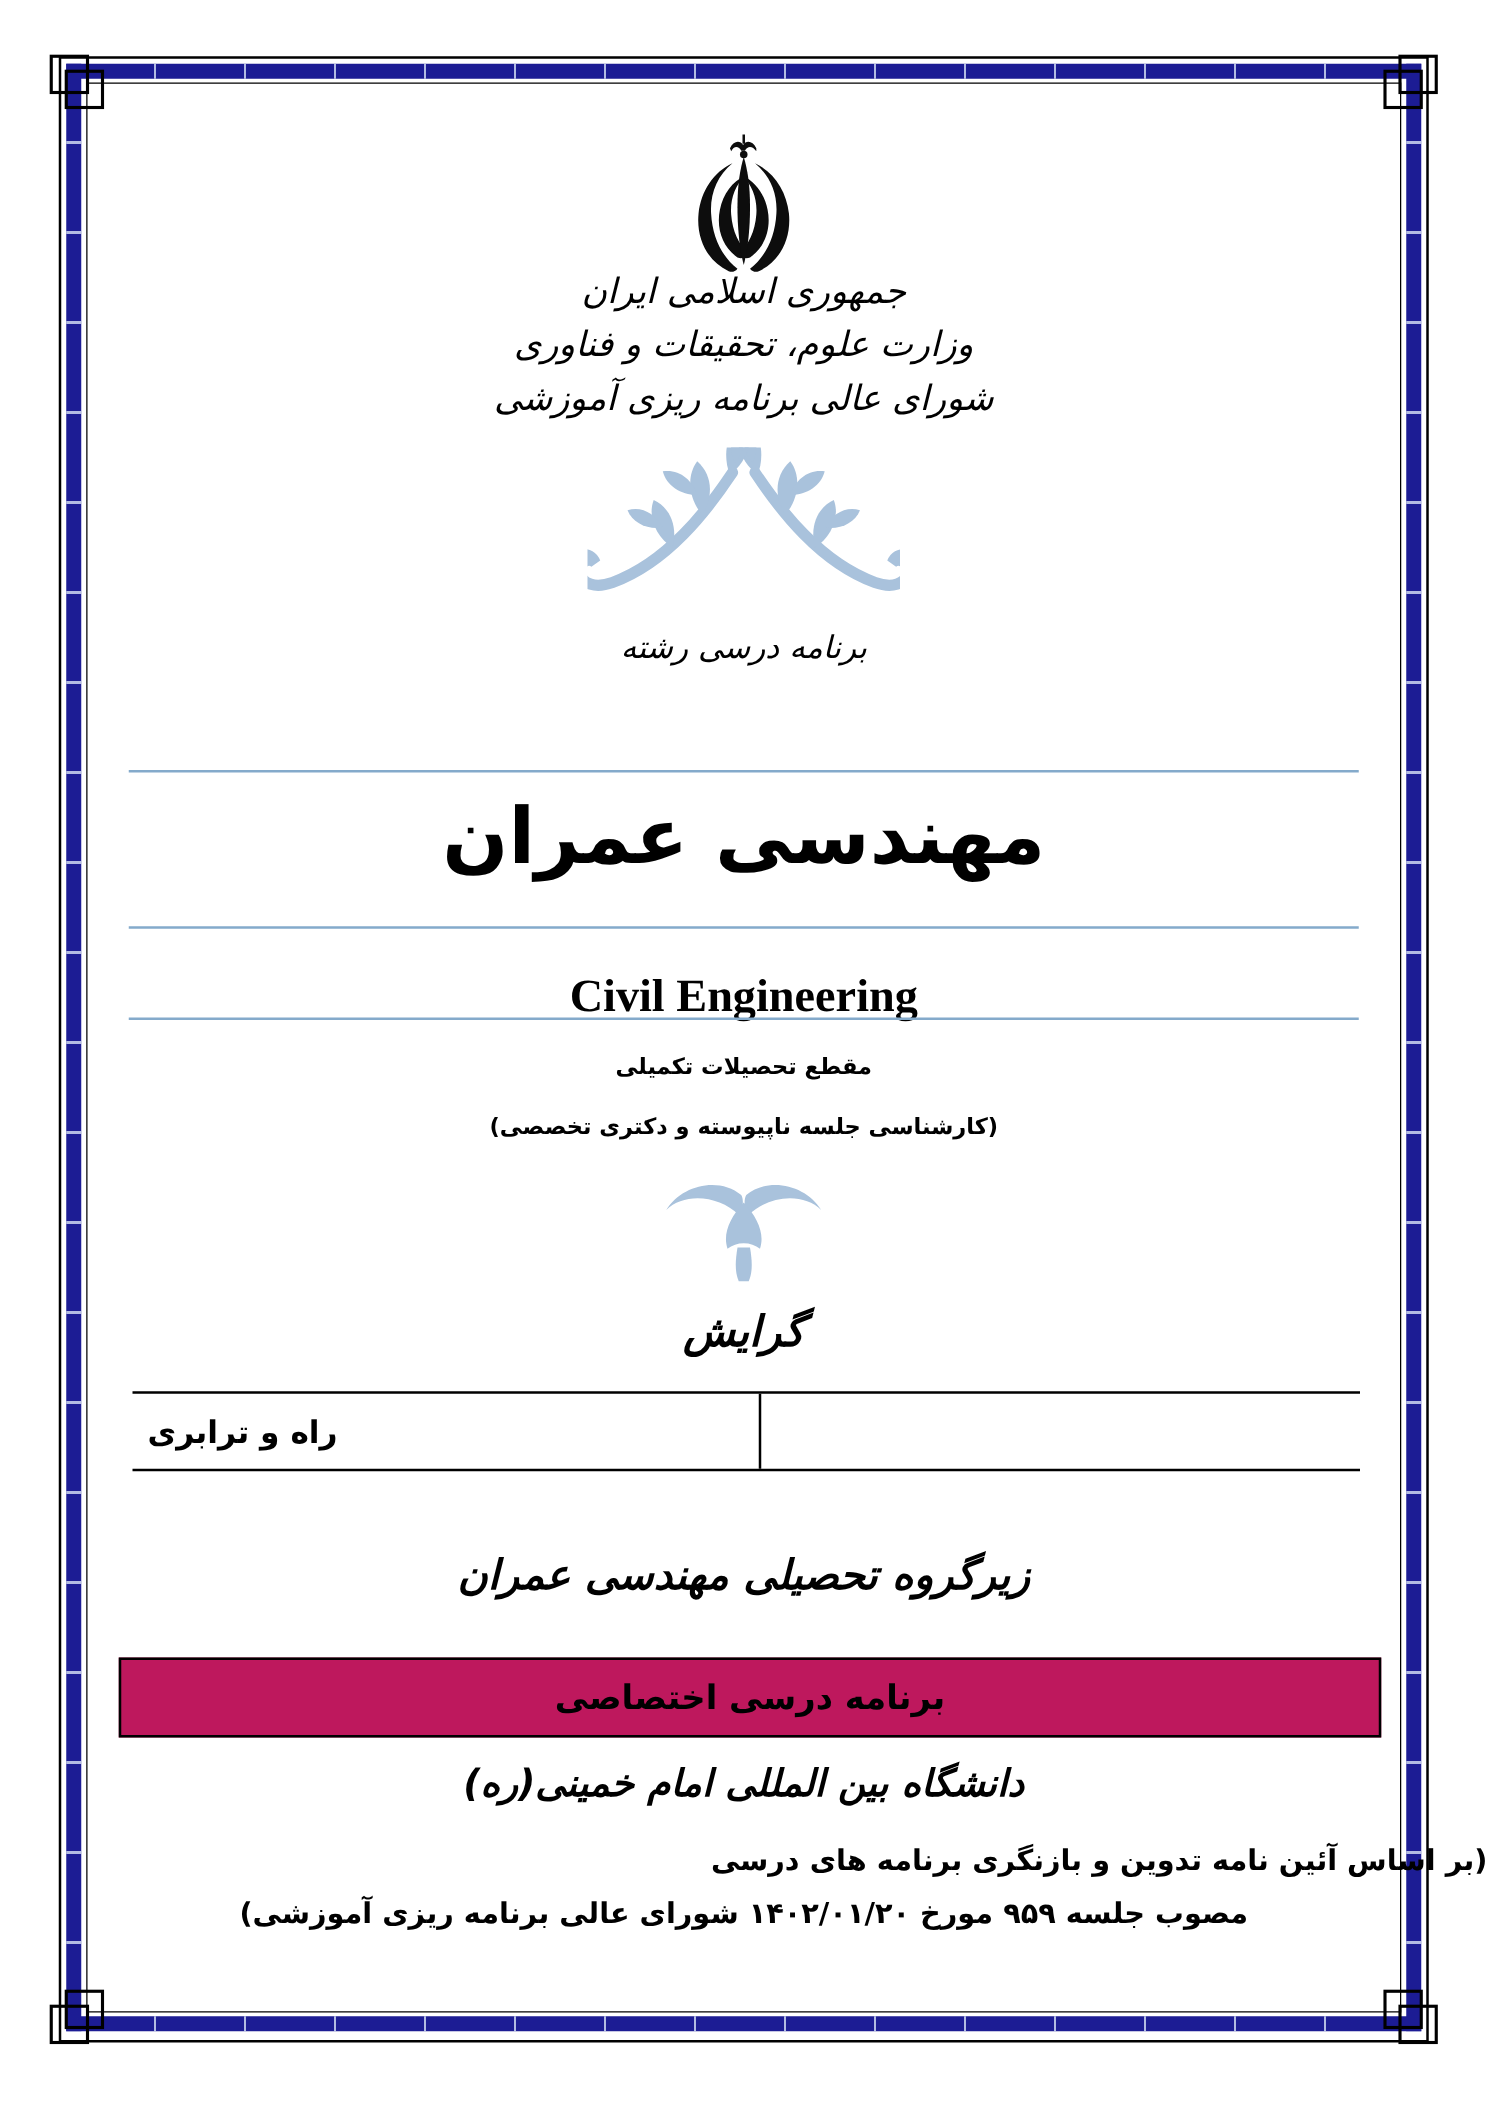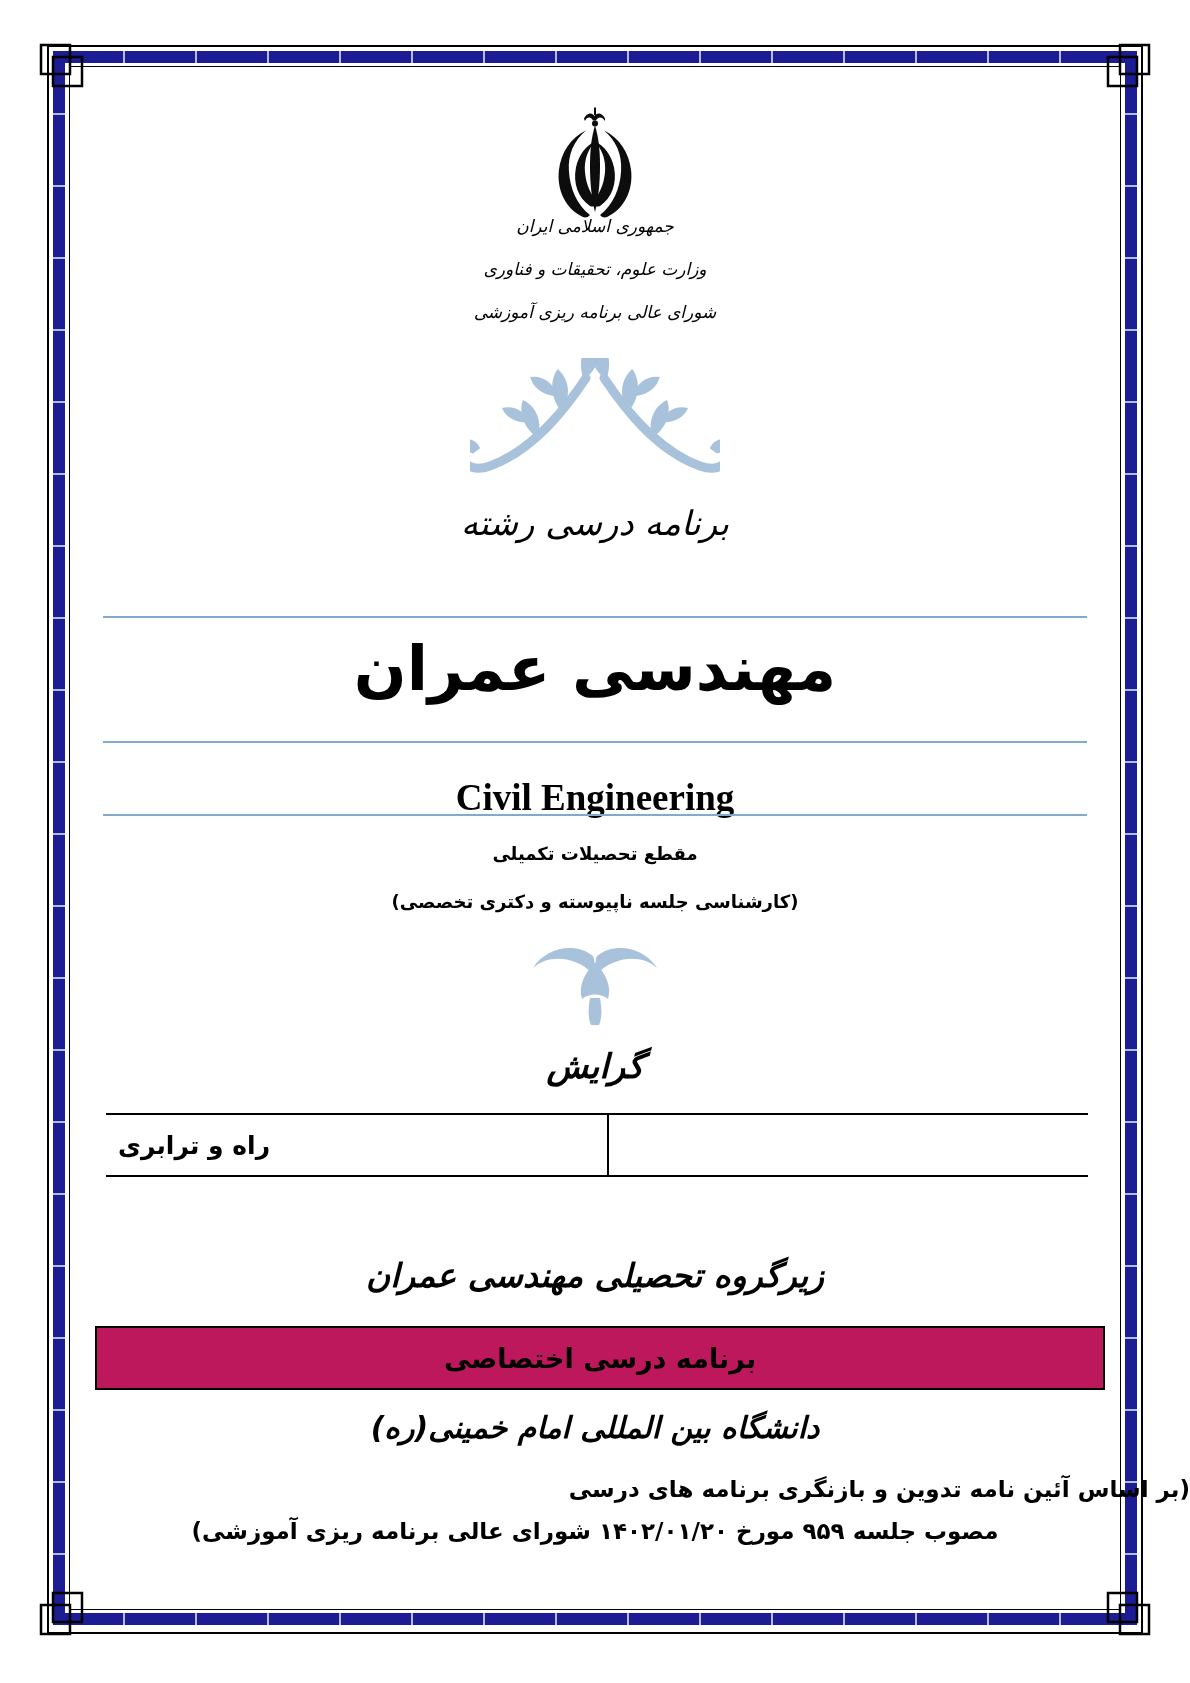--- a/index.html
+++ b/index.html
@@ -18,36 +18,36 @@
   .band-bottom{left:53px;right:53px;bottom:58px;height:12px;}
   .band-left{left:53px;top:51px;bottom:58px;width:12px;}
   .band-right{right:53px;top:51px;bottom:58px;width:12px;}
   .corner{width:48px;height:48px;}
   .c-tl{left:39px;top:43px;}
   .c-tr{right:39px;top:43px;transform:scaleX(-1);}
   .c-bl{left:39px;bottom:47px;transform:scaleY(-1);}
   .c-br{right:39px;bottom:47px;transform:scale(-1,-1);}
   
   .callig{font-style:italic;direction:rtl;}
-  .h-line{font-size:17px;letter-spacing:.5px;text-align:center;}
-  .intro{font-size:34px;}
+  .h-line{font-size:28px;letter-spacing:.5px;text-align:center;}
+  .intro{font-size:25px;}
   .title-fa{font-size:62px;font-weight:bold;direction:rtl;letter-spacing:1px;}
   .title-en{font-size:37px;font-weight:bold;font-family:"Liberation Serif","DejaVu Serif",serif;}
   .level{font-size:18px;font-weight:bold;direction:rtl;}
   .grayesh{font-size:34px;font-weight:bold;}
   .rule{height:2px;background:#84aacb;left:103px;right:103px;}
   
   .spec-table{left:106px;right:102px;top:1113px;height:60px;
     border-top:2.5px solid #000;border-bottom:2.5px solid #000;display:flex;}
   .spec-cell-fa{flex:0 0 495px;border-right:2px solid #000;display:flex;align-items:center;
     justify-content:flex-end;padding-right:0;padding-left:6px;font-size:25px;font-weight:bold;direction:rtl;}
   .spec-cell-fa span{padding-left:6px;}
   .spec-cell-en{flex:1;display:flex;align-items:center;padding-left:12px;
     font-family:"Liberation Serif","DejaVu Serif",serif;font-size:28px;font-weight:bold;}
-  .subgroup{font-size:33px;font-weight:bold;margin-top:16px;}
+  .subgroup{font-size:33px;font-weight:bold;}
   .banner{left:95px;right:85px;top:1326px;height:60px;background:#be185d;border:2px solid #000;
     display:flex;align-items:center;justify-content:center;font-size:27px;font-weight:bold;direction:rtl;}
   .university{font-size:30px;font-weight:bold;}
   .footer-line{font-size:23px;font-weight:bold;direction:rtl;}
 </style>
 </head>
 <body>
 
 <div class="abs frame-outer"></div>
 <div class="abs band band-top"></div>

